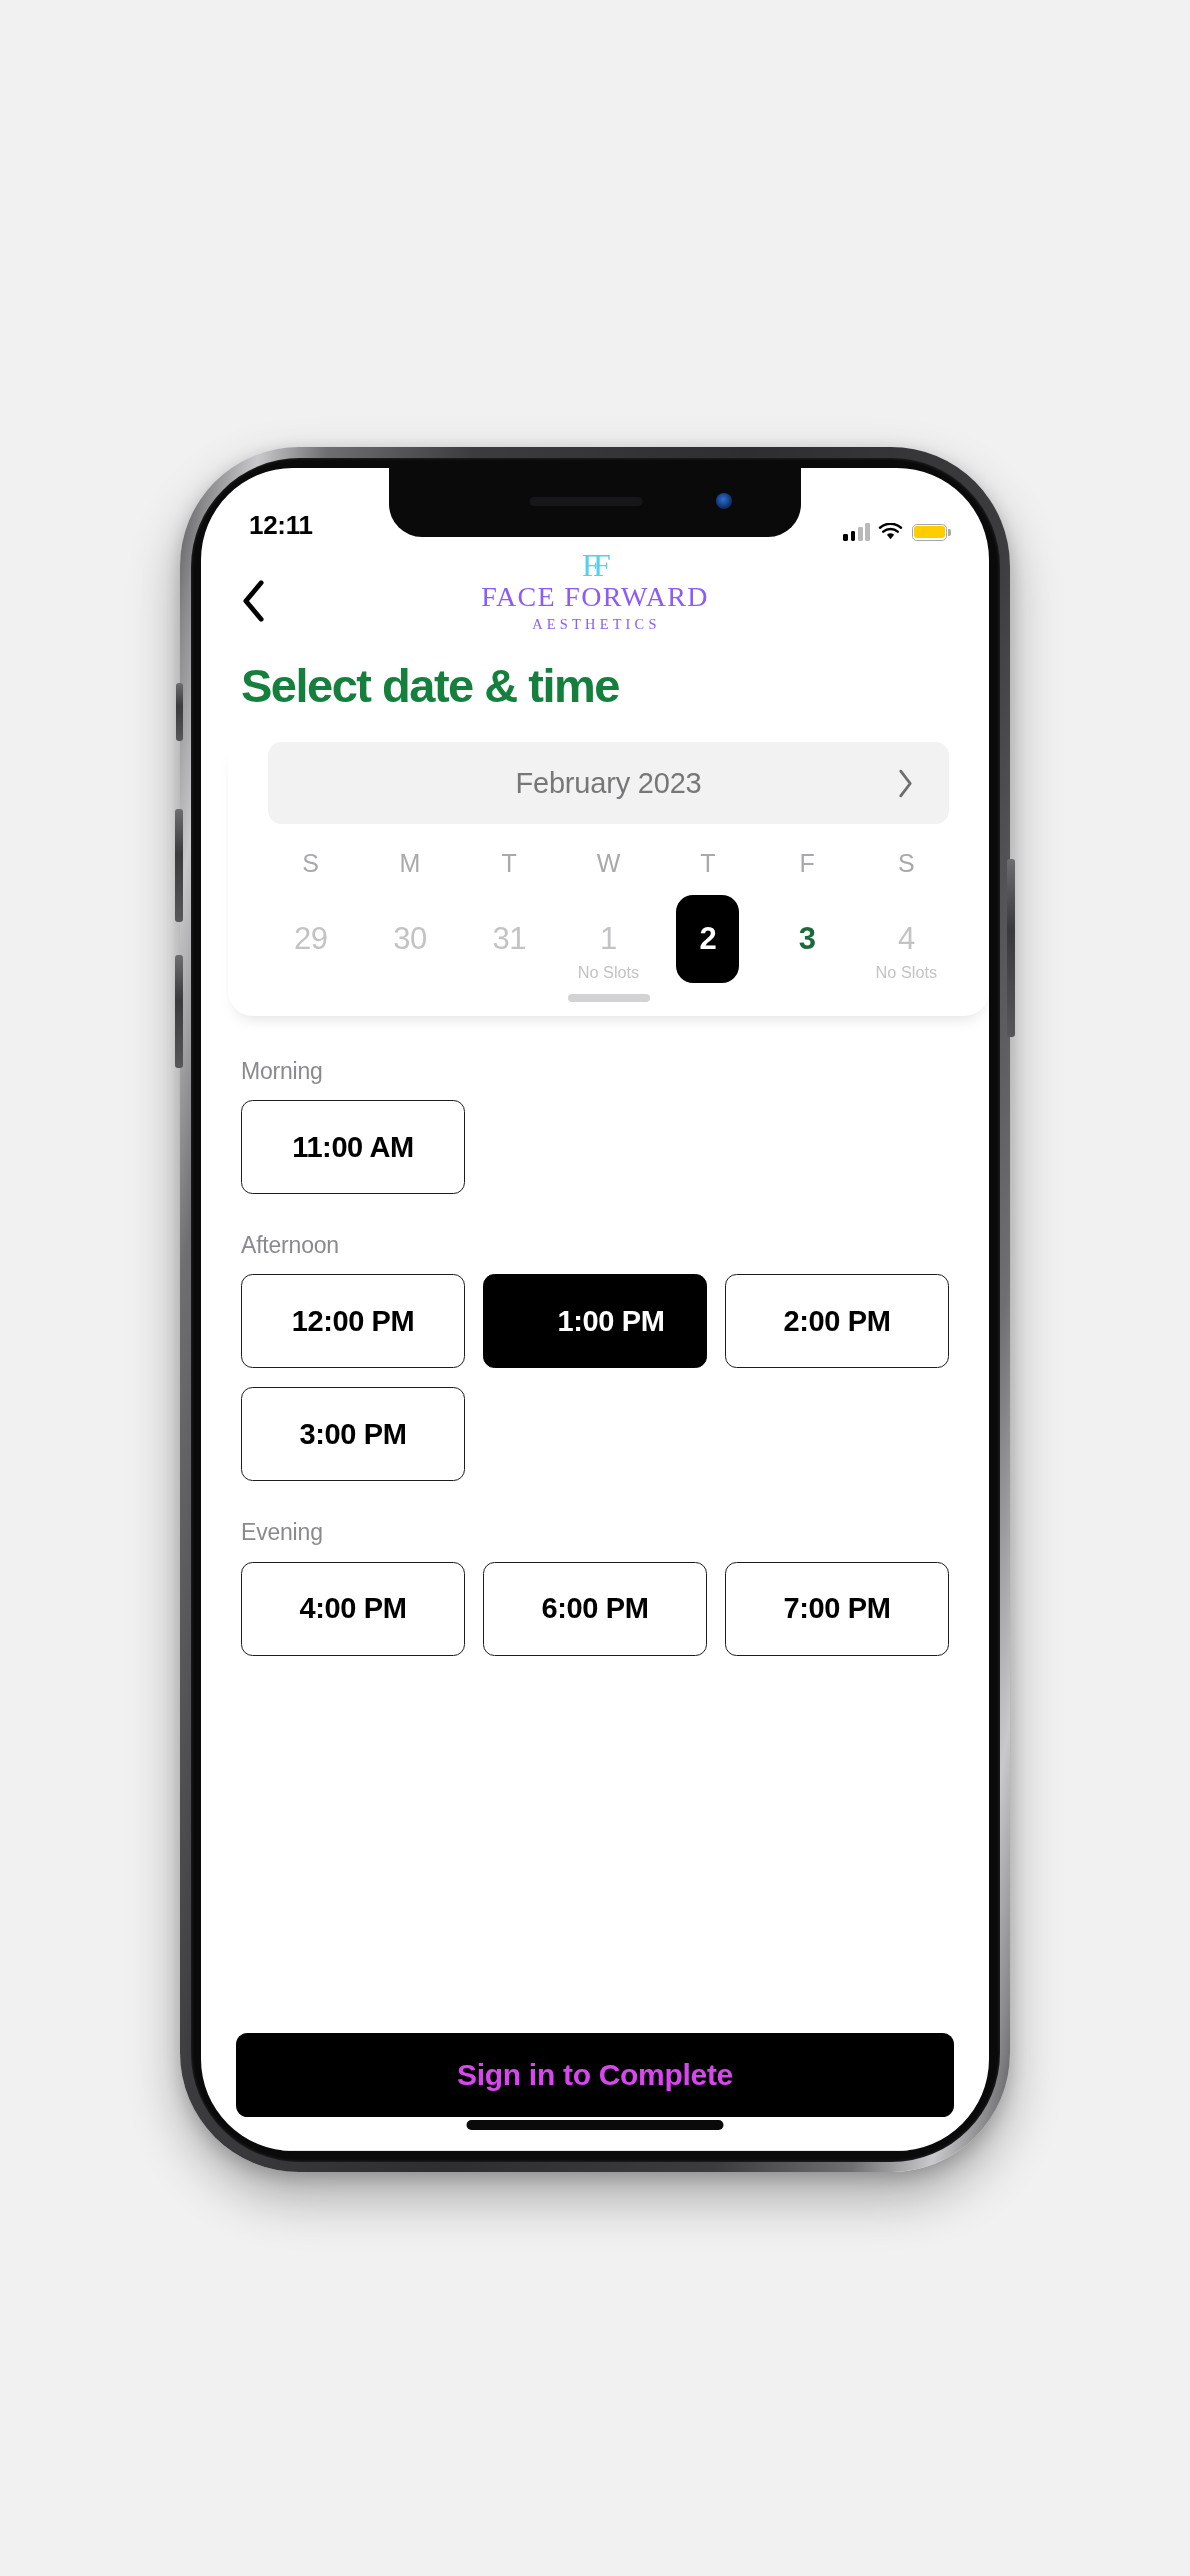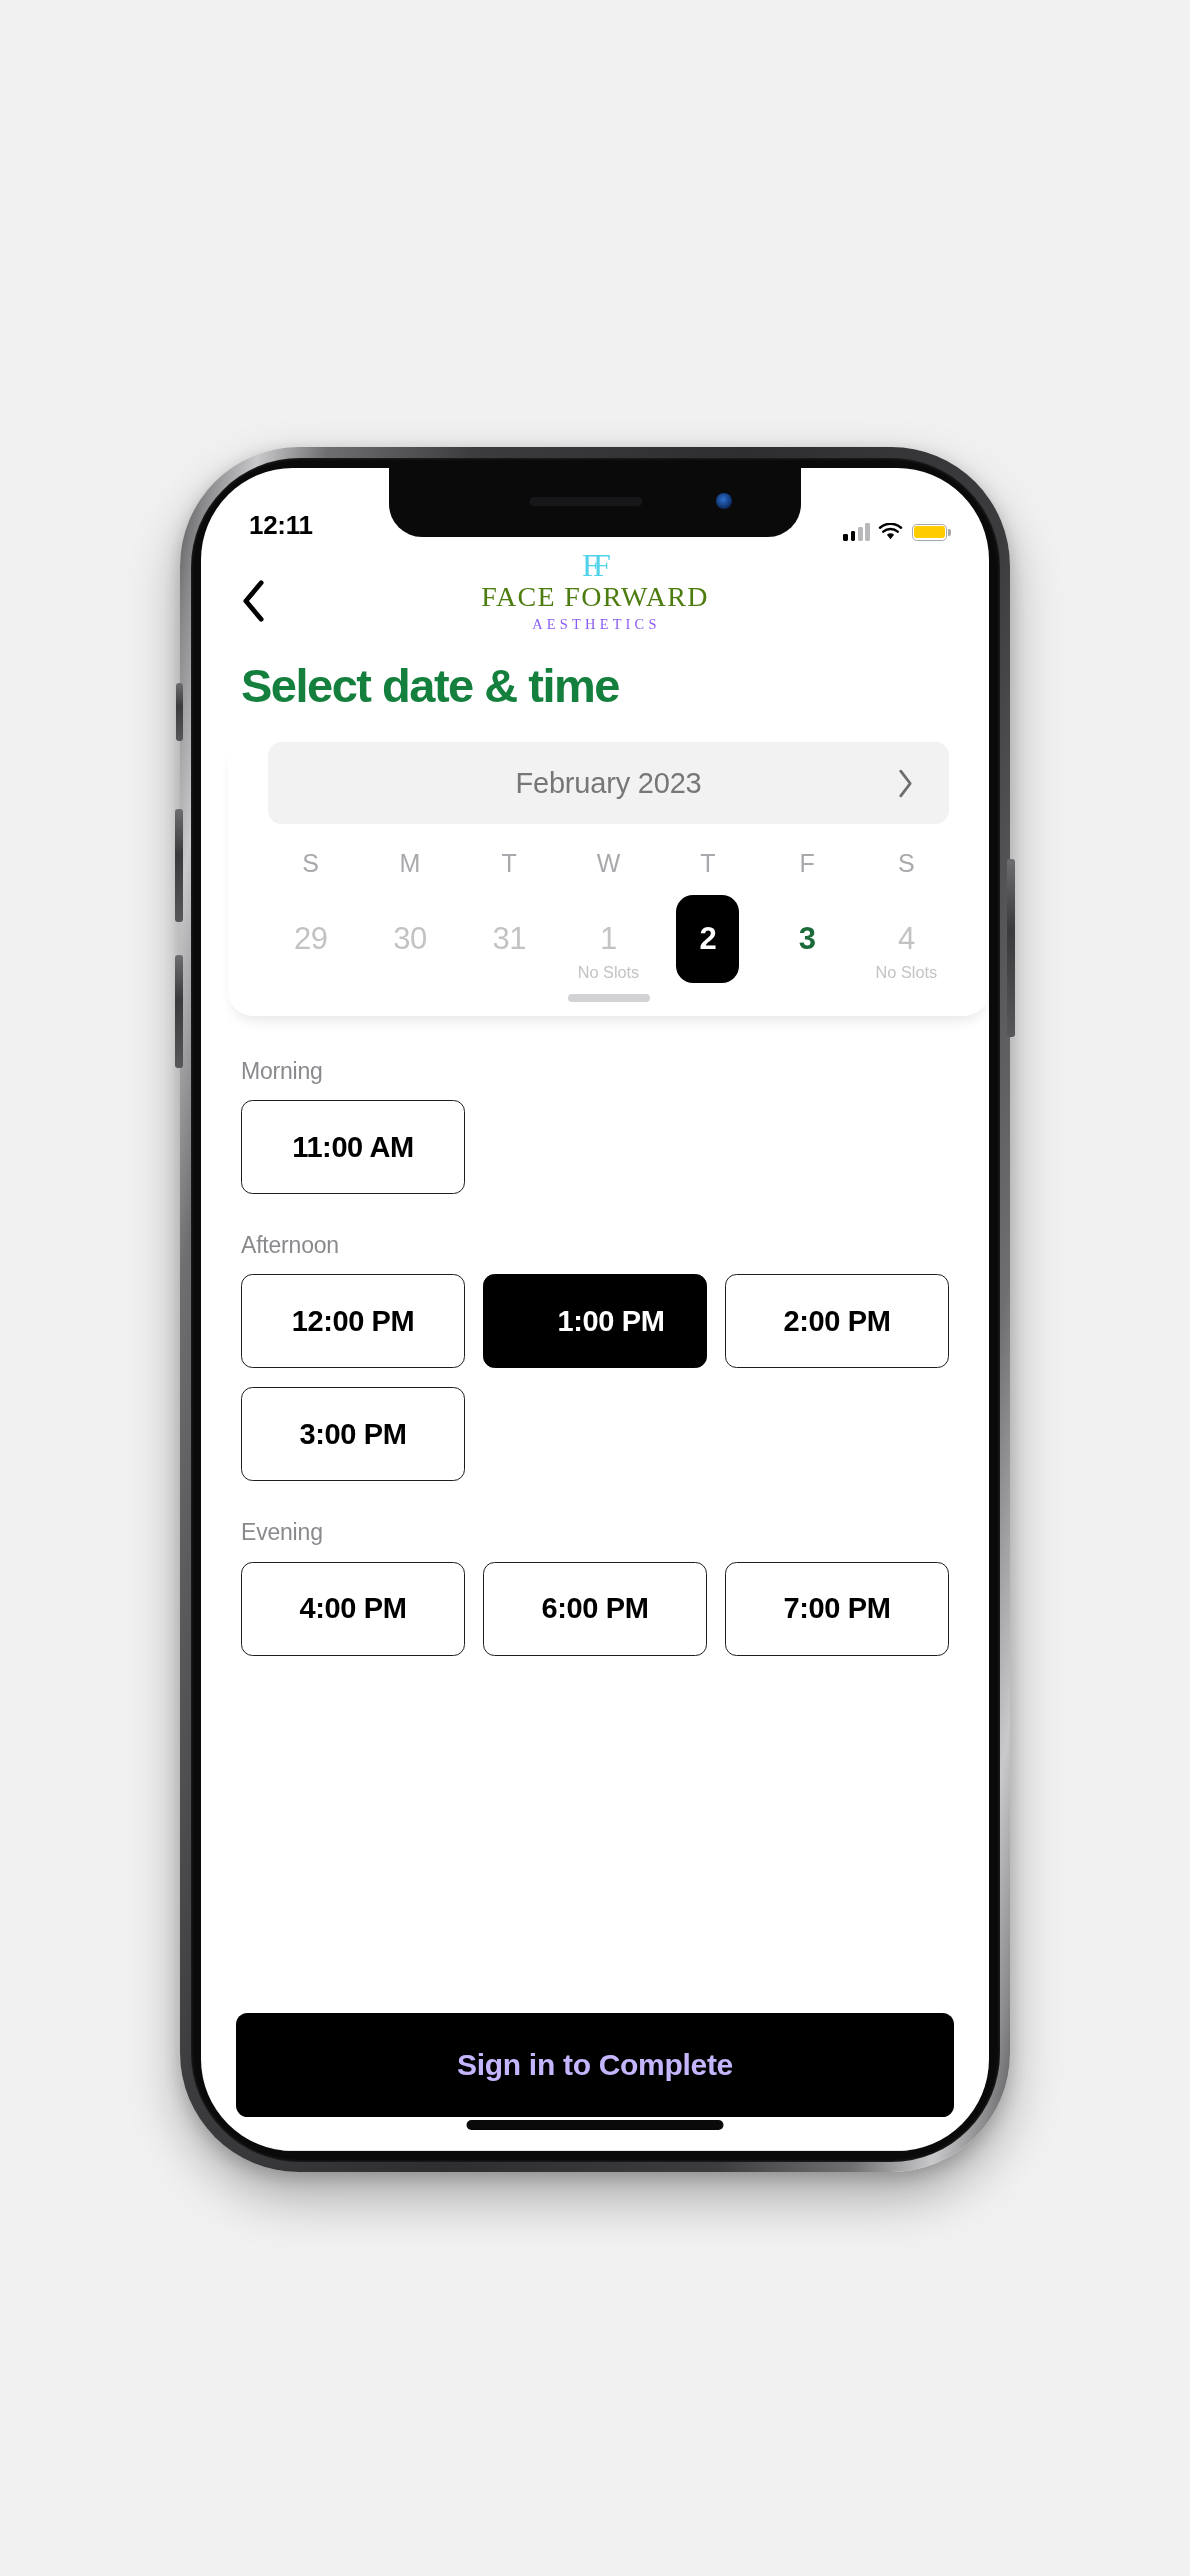--- a/index.html
+++ b/index.html
@@ -191,21 +191,21 @@
     line-height: 0.92;
     color: #4fd2ea;
     letter-spacing: -6.7px;
     font-weight: normal;
     margin-left: -3.8px;
   }
   .logo-name {
     font-family: "Liberation Serif", serif;
     font-size: 28px;
     letter-spacing: 1.3px;
-    color: #4d7c0f;
+    color: #8b5cf6;
     margin-top: 1px;
     white-space: nowrap;
   }
   .logo-sub {
     font-family: "Liberation Serif", serif;
     font-size: 14.4px;
     letter-spacing: 4.2px;
     color: #8b5cf6;
     margin-top: 2.9px;
     margin-left: 2.9px;
@@ -353,27 +353,27 @@
     padding-left: 32px;
   }
 
   
   .cta-wrap {
     flex: none;
     padding: 25px 35px 0;
     box-sizing: border-box;
   }
   .cta {
-    height: 104px;
+    height: 84px;
     background: #000;
     border-radius: 11.5px;
     display: flex;
     align-items: center;
     justify-content: center;
-    color: #c4b5fd;
+    color: #d946ef;
     font-size: 30px;
     font-weight: bold;
     cursor: pointer;
     letter-spacing: -0.3px;
   }
   .bottom-divider {
     margin-top: 33px;
     height: 1px;
     background: #e6e6e8;
   }

